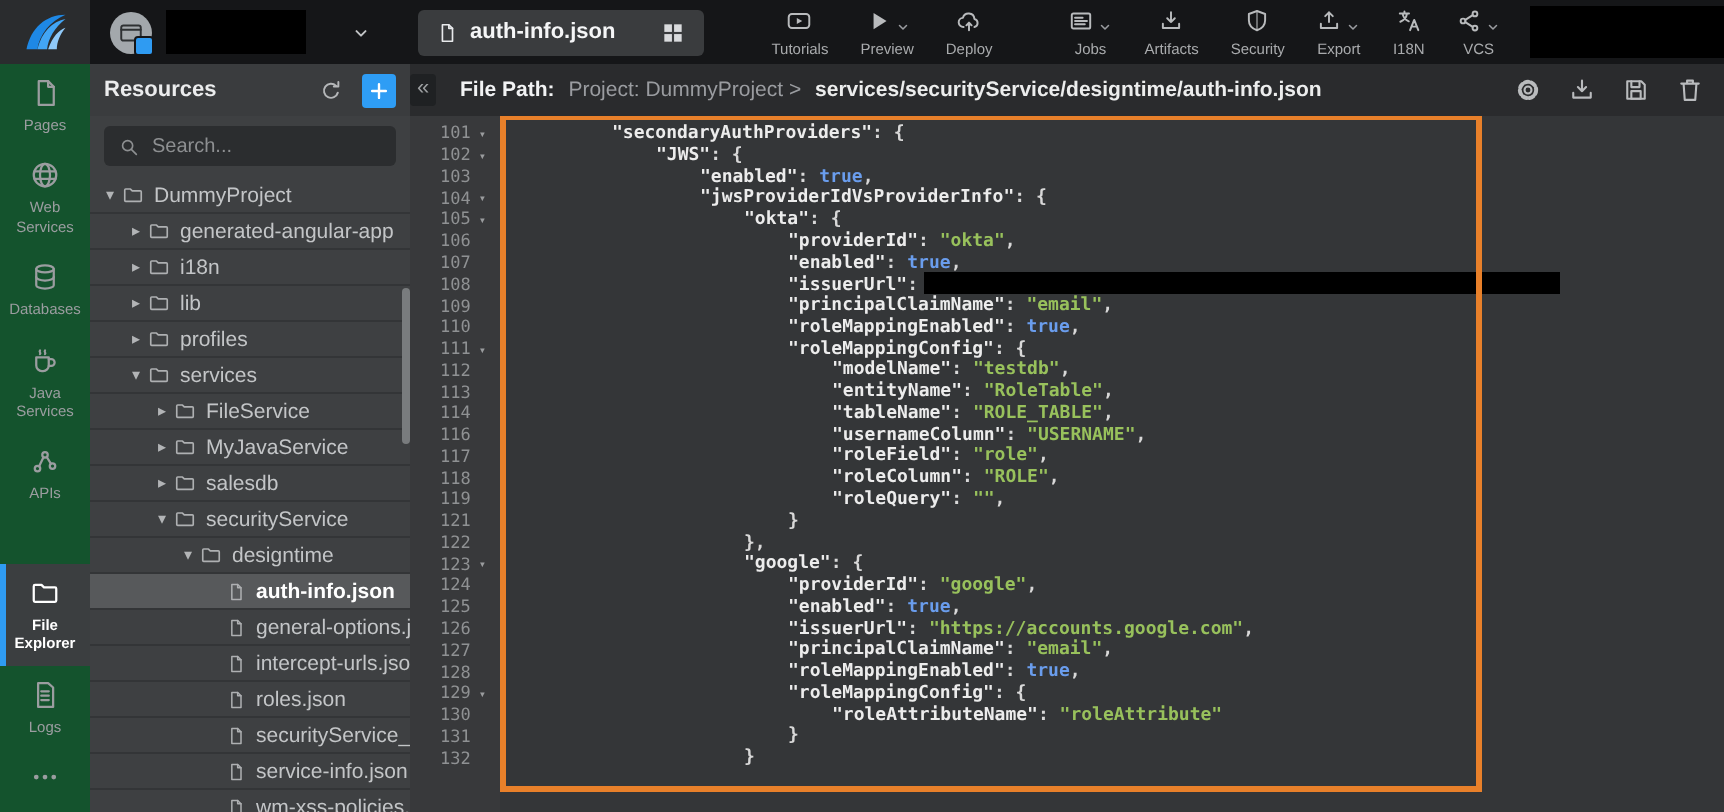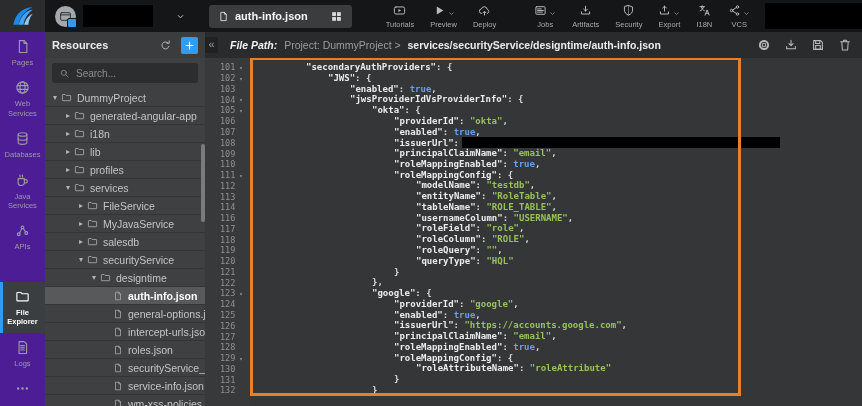--- a/index.html
+++ b/index.html
@@ -22,21 +22,21 @@
   .tab-grid{margin-left:15px;color:#d9dbdd;}
   .tb-actions{display:flex;align-items:flex-start;margin-left:34px;gap:16px;}
   .tb-action{display:flex;flex-direction:column;align-items:center;gap:3px;color:#b9bbbd;cursor:pointer;}
   .tb-action.gap{margin-left:22px;}
   .tb-action .ico-row{display:flex;align-items:flex-end;gap:2px;height:14px;}
   .tb-action .chev{color:#9a9ca0;}
   .tb-label{font-size:7.5px;color:#a9abad;white-space:nowrap;}
   .redact-user{position:absolute;right:0;top:3px;width:97px;height:26px;}
 
   
-  .rail{position:absolute;left:0;top:32px;width:45px;bottom:0;background:#4c1d95;display:flex;flex-direction:column;}
+  .rail{position:absolute;left:0;top:32px;width:45px;bottom:0;background:#14532d;display:flex;flex-direction:column;}
   .rail-item{width:45px;padding:7px 0 6px;display:flex;flex-direction:column;align-items:center;gap:4px;
              color:#9b9da0;font-size:7.5px;text-align:center;line-height:1.25;cursor:pointer;box-sizing:border-box;}
   .rail-item.active{background:#3b3e40;box-shadow:inset 3px 0 0 #2f9bf2;color:#fff;font-weight:bold;}
   .rail-spacer{flex:1;}
 
   
   .resources{position:absolute;left:45px;top:32px;width:160px;bottom:0;background:#3e4042;overflow:hidden;}
   .res-header{height:26px;display:flex;align-items:center;padding:0 7px;background:#3a3c3e;}
   .res-title{flex:1;font-size:11px;font-weight:bold;color:#ebeced;}
   .res-refresh{color:#b5b7b9;margin-right:9px;cursor:pointer;}
@@ -50,21 +50,21 @@
   .caret{flex:none;width:10px;text-align:center;font-size:8px;color:#b2b4b6;}
   .t-ic{flex:none;margin:0 5px 0 1px;color:#aeb0b2;}
   .thumb{position:absolute;right:0;top:112px;width:4px;height:78px;border-radius:2px;background:#797c7e;}
 
   
   .editor{position:absolute;left:205px;top:32px;right:0;bottom:0;}
   .ed-header{height:26px;background:#2a2b2d;display:flex;align-items:center;padding:0 10px 0 0;}
   .collapse{flex:none;width:13px;height:16px;margin-right:12px;background:#1f2123;color:#9da0a2;font-size:11px;line-height:15px;
             text-align:center;border-radius:2px;cursor:pointer;}
   .bc{font-size:10.5px;white-space:nowrap;overflow:hidden;}
-  .bc-prefix{font-weight:bold;color:#f2f3f4;margin-right:4px;font-style:italic;}
+  .bc-prefix{font-weight:bold;color:#f2f3f4;margin-right:4px;}
   .bc-mid{color:#9a9ca0;margin-right:4px;}
   .bc-path{font-weight:bold;color:#eceded;}
   .ed-actions{margin-left:auto;display:flex;align-items:center;gap:13px;color:#b9bbbd;}
   .ed-actions span{cursor:pointer;}
 
   .code-wrap{position:absolute;left:0;right:0;top:26px;bottom:0;overflow:hidden;padding-top:4px;
              background:linear-gradient(90deg,#38393b 45px,#343638 45px);}
   .cl{display:flex;height:10.78px;align-items:center;gap:40px;}
   .ln{flex:0 0 45px;display:flex;align-items:center;gap:4px;padding-left:15px;box-sizing:border-box;
       font-family:"DejaVu Sans Mono",monospace;font-size:8.5px;color:#8f9193;}
@@ -615,24 +615,20 @@
           </div>
           <div class="cl">
             <span class="ln">118</span>
             <span class="ct" style="padding-left: 126px;"><span class="tk-k">"roleColumn"</span><span class="tk-p">: </span><span class="tk-s">"ROLE"</span><span class="tk-p">,</span></span>
           </div>
           <div class="cl">
             <span class="ln">119</span>
             <span class="ct" style="padding-left: 126px;"><span class="tk-k">"roleQuery"</span><span class="tk-p">: </span><span class="tk-s">""</span><span class="tk-p">,</span></span>
           </div>
           <div class="cl">
-            <span class="ln">120</span>
-            <span class="ct" style="padding-left: 126px;"><span class="tk-k">"queryType"</span><span class="tk-p">: </span><span class="tk-s">"HQL"</span></span>
-          </div>
-          <div class="cl">
             <span class="ln">121</span>
             <span class="ct" style="padding-left: 104px;"><span class="tk-p">}</span></span>
           </div>
           <div class="cl">
             <span class="ln">122</span>
             <span class="ct" style="padding-left: 82px;"><span class="tk-p">},</span></span>
           </div>
           <div class="cl">
             <span class="ln">123<span class="fold">▾</span></span>
             <span class="ct" style="padding-left: 82px;"><span class="tk-k">"google"</span><span class="tk-p">: {</span></span>

